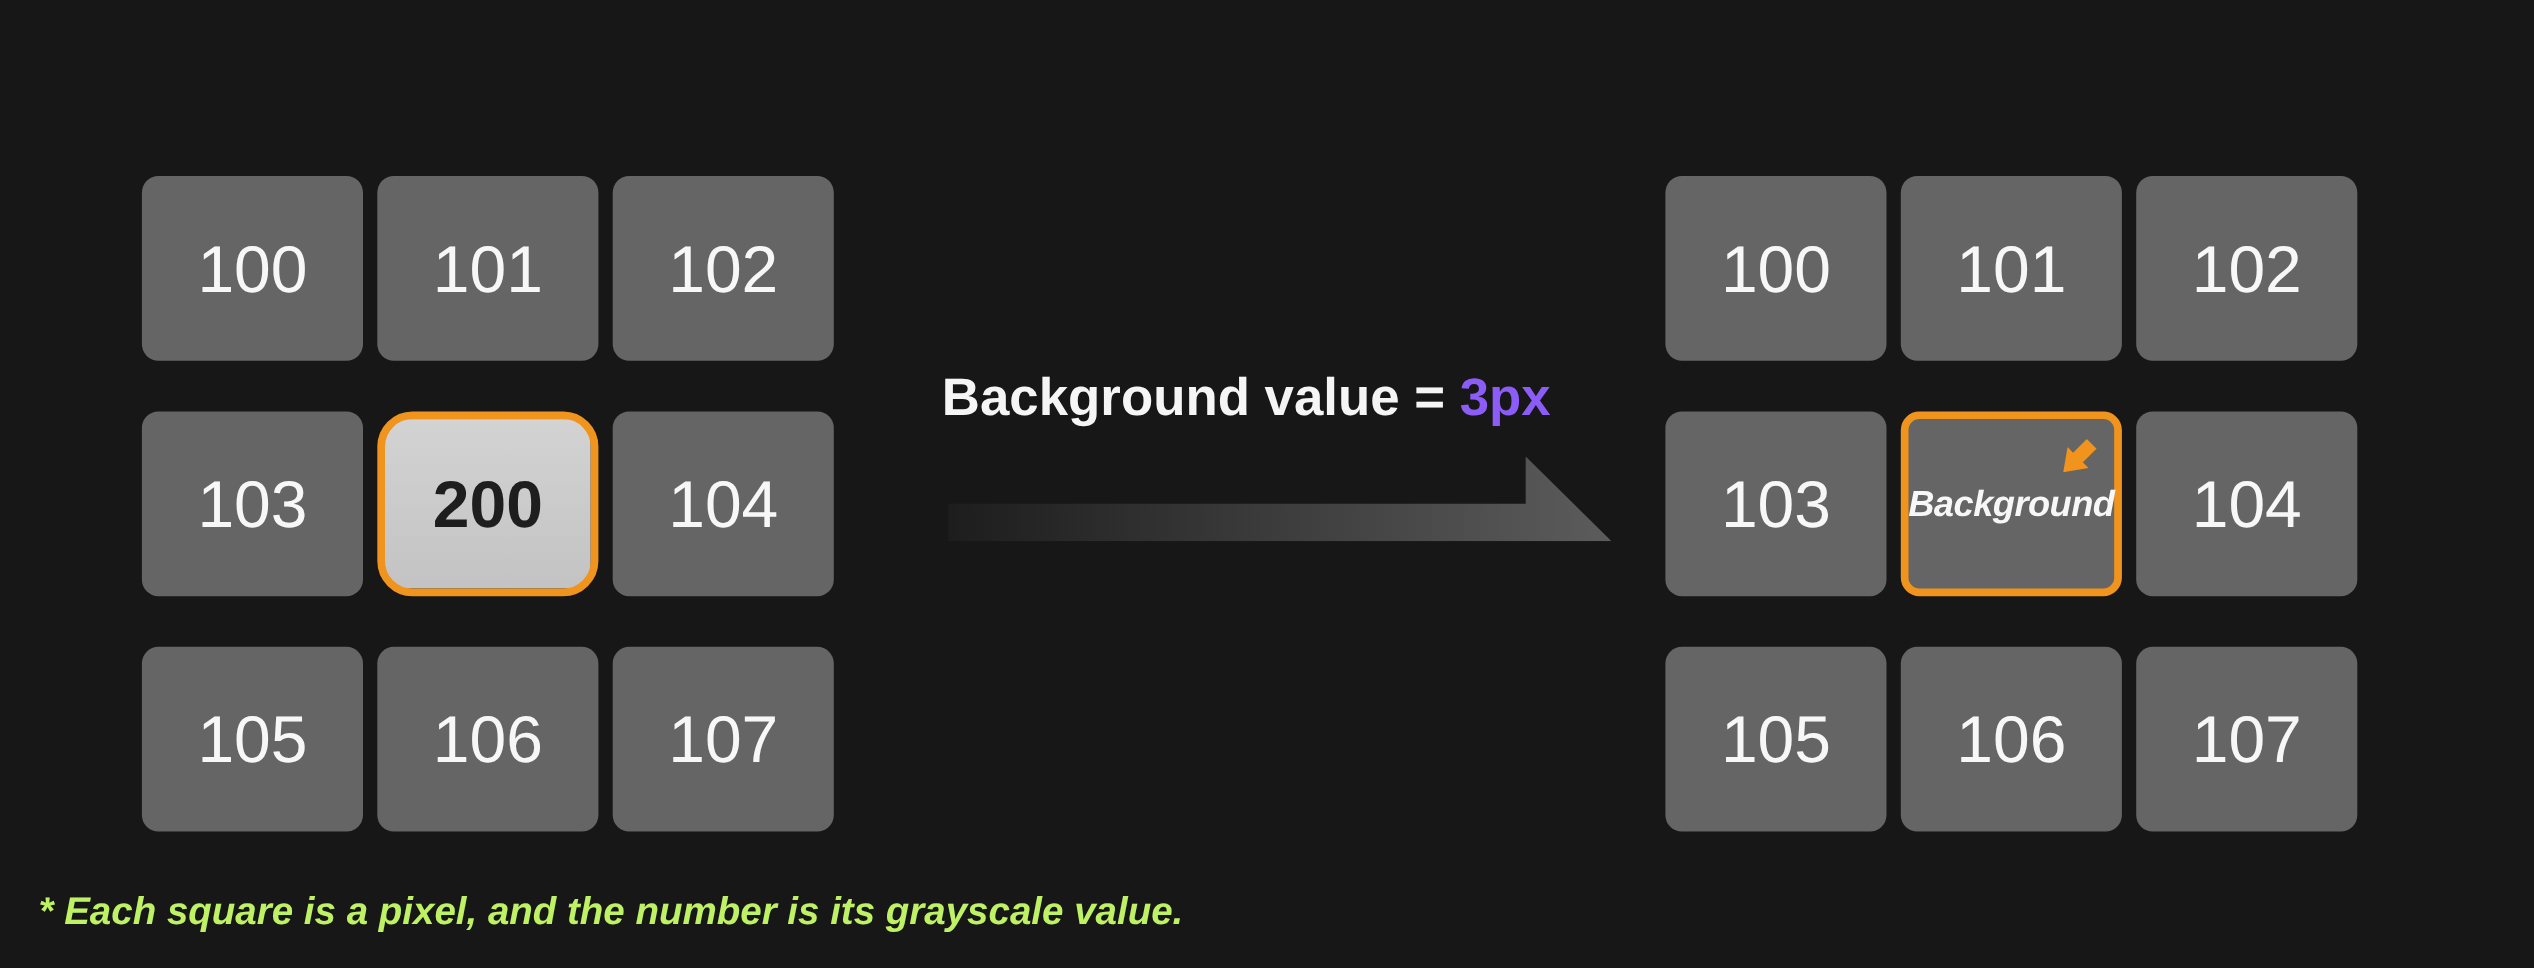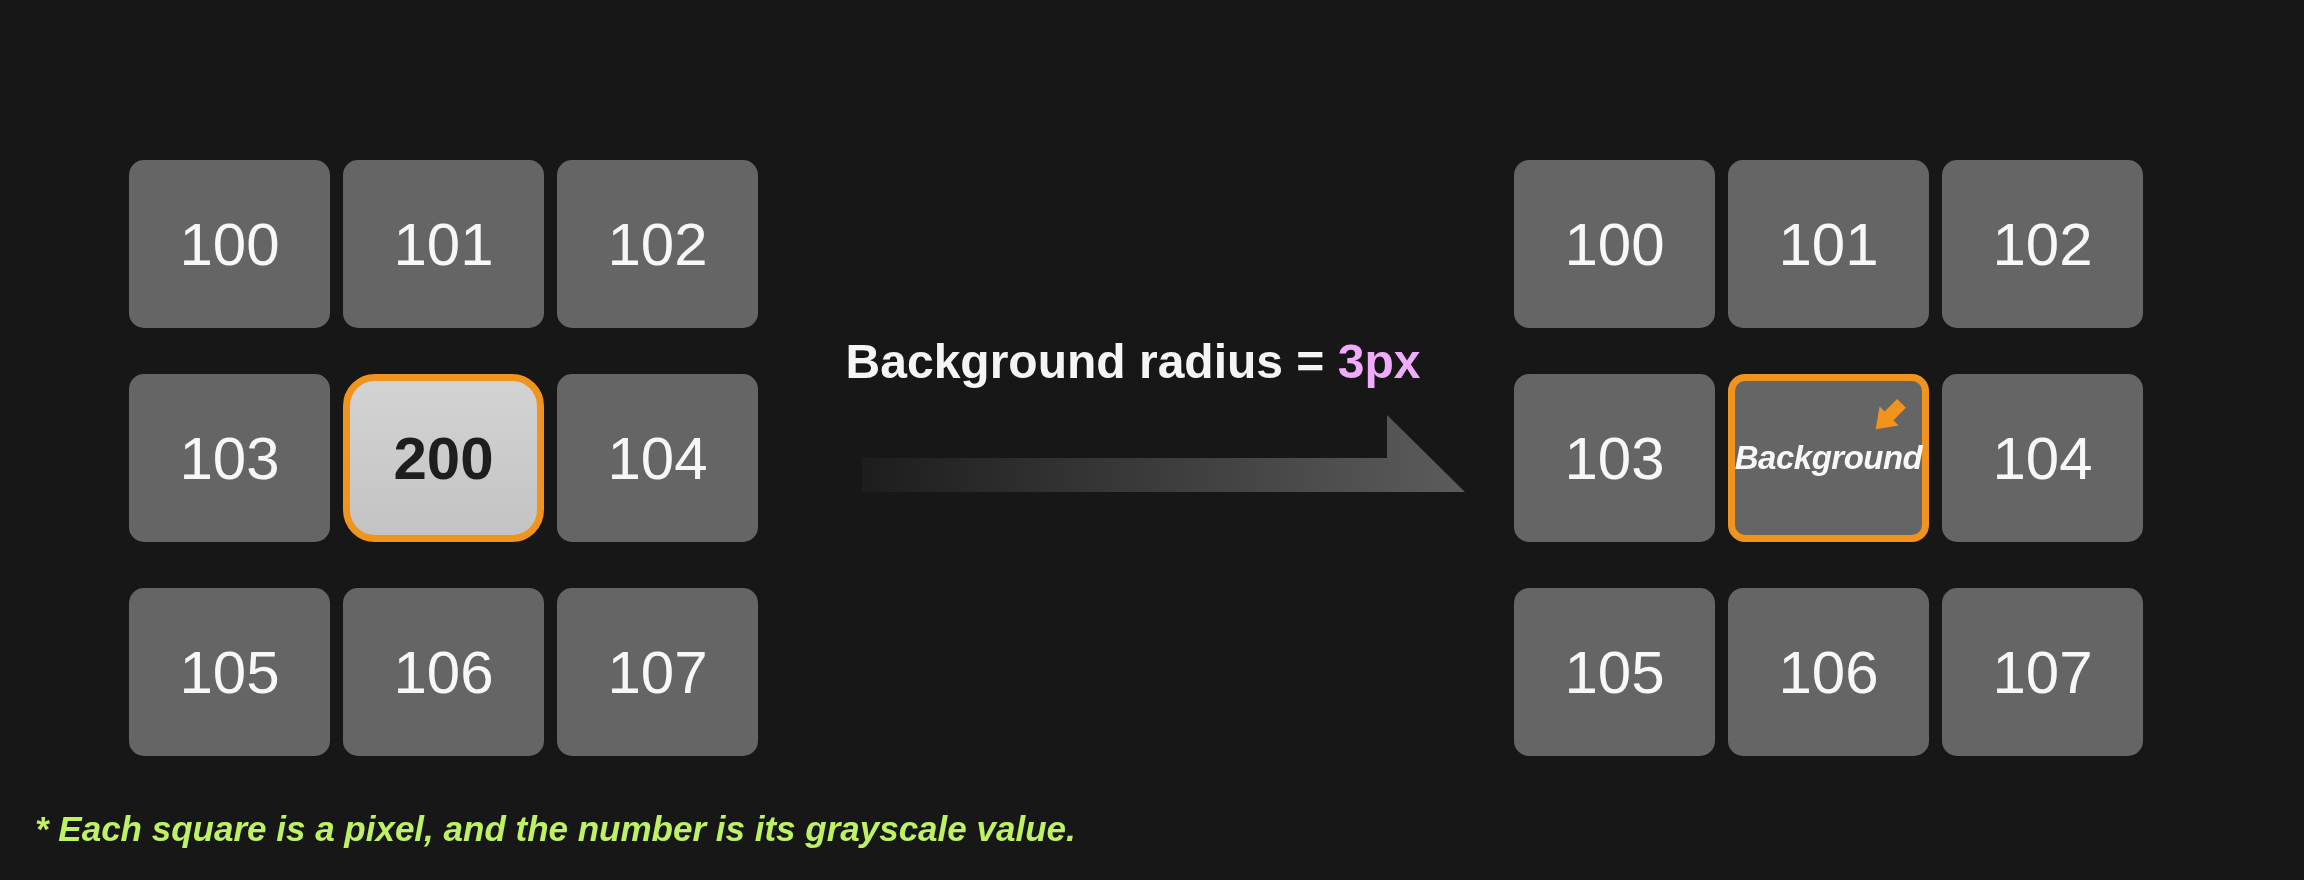--- a/index.html
+++ b/index.html
@@ -69,21 +69,21 @@
     left: 833px;
     top: 338px;
     width: 600px;
     text-align: center;
     color: #f5f5f5;
     font-size: 48px;
     font-weight: 700;
     line-height: 1;
     white-space: nowrap;
   }
-  .heading .accent { color: #f0abfc; }
+  .heading .accent { color: #8b5cf6; }
   .big-arrow {
     position: absolute;
     left: 862px;
     top: 415px;
     width: 603px;
     height: 77px;
   }
   
   .caption {
     position: absolute;
@@ -124,21 +124,21 @@
         <span>105</span>
       </div>
     <div class="cell">
         <span>106</span>
       </div>
     <div class="cell">
         <span>107</span>
       </div>
   </div>
 
-  <div class="heading"><span>Background radius = </span><span class="accent">3px</span></div>
+  <div class="heading"><span>Background value = </span><span class="accent">3px</span></div>
 
   <svg class="big-arrow" viewBox="0 0 603 77" preserveAspectRatio="none">
     <defs>
       <linearGradient id="arrowGrad" x1="0" y1="0" x2="1" y2="0">
         <stop offset="0" stop-color="#1d1d1d"></stop>
         <stop offset="1" stop-color="#5c5c5c"></stop>
       </linearGradient>
     </defs>
     <polygon points="0,43 525,43 525,0 603,77 0,77" fill="url(#arrowGrad)"></polygon>
   </svg>

